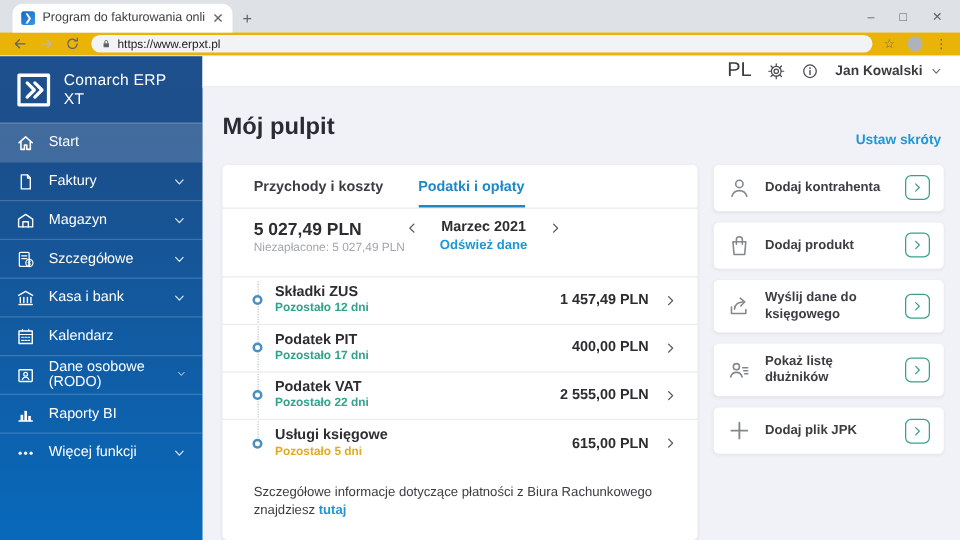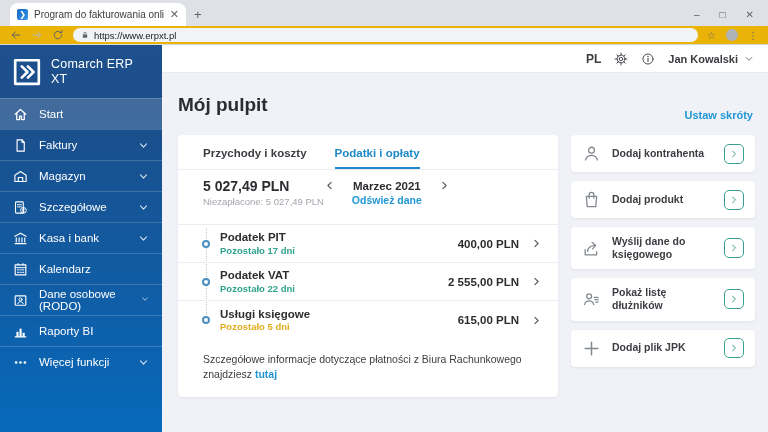--- a/index.html
+++ b/index.html
@@ -44,21 +44,21 @@
   .menu-item.active { background:rgba(255,255,255,.17); }
   .mi-icon { width:15px; height:15px; color:#fff; flex:0 0 auto; }
   .mi-chev { width:11px; height:11px; margin-left:auto; color:rgba(255,255,255,.85); }
 
   
   .main { flex:1; display:flex; flex-direction:column; min-width:0; }
   .userbar { height:28px; background:#fff; border-bottom:1px solid #e9e9ee;
     display:flex; align-items:center; justify-content:flex-end; gap:13px;
     padding:0 14px; font-size:11px; color:#3b3b40; }
   .ub-ic { width:14px; height:14px; color:#4a4a4f; }
-  .ub-lang { font-size:12px; font-weight:bold; }
+  .ub-lang { font-size:16px; font-weight:normal; }
   .ub-user { display:flex; align-items:center; gap:6px; font-weight:bold; font-size:11px; }
   .ub-chev { width:10px; height:10px; color:#6b6b70; }
 
   .content { flex:1; padding:11px 13px 0 16px; }
   .page-head { display:flex; justify-content:space-between; align-items:flex-end;
     height:38px; margin-bottom:13px; padding-right:2px; }
   .page-title { font-size:19px; font-weight:bold; color:#2b2b33; padding-bottom:6px; }
   .shortcut-link { font-size:11px; font-weight:bold; color:#2097d4; padding-bottom:1px; cursor:pointer; }
 
   .cols { display:flex; gap:13px; }
@@ -360,20 +360,33 @@
                   </span>
               </div>
               <div class="refresh-link">Odśwież dane</div>
             </div>
           </div>
 
           <div class="payments">
               <div class="pay-row">
                 <span class="pay-dot"></span>
                 <span>
+                  <div class="pay-title">Składki ZUS</div>
+                  <div class="pay-due" style="color:#2fa38c">Pozostało 12 dni</div>
+                </span>
+                <span class="pay-amount">1 457,49 PLN</span>
+                <span class="pay-chev">
+                  <svg viewBox="0 0 24 24">
+                    <path d="M8.5 5l7 7-7 7" fill="none" stroke="currentColor" stroke-linecap="round" stroke-linejoin="round" stroke-width="2.4"></path>
+                  </svg>
+                </span>
+              </div>
+              <div class="pay-row">
+                <span class="pay-dot"></span>
+                <span>
                   <div class="pay-title">Podatek PIT</div>
                   <div class="pay-due" style="color:#2fa38c">Pozostało 17 dni</div>
                 </span>
                 <span class="pay-amount">400,00 PLN</span>
                 <span class="pay-chev">
                   <svg viewBox="0 0 24 24">
                     <path d="M8.5 5l7 7-7 7" fill="none" stroke="currentColor" stroke-linecap="round" stroke-linejoin="round" stroke-width="2.4"></path>
                   </svg>
                 </span>
               </div>

